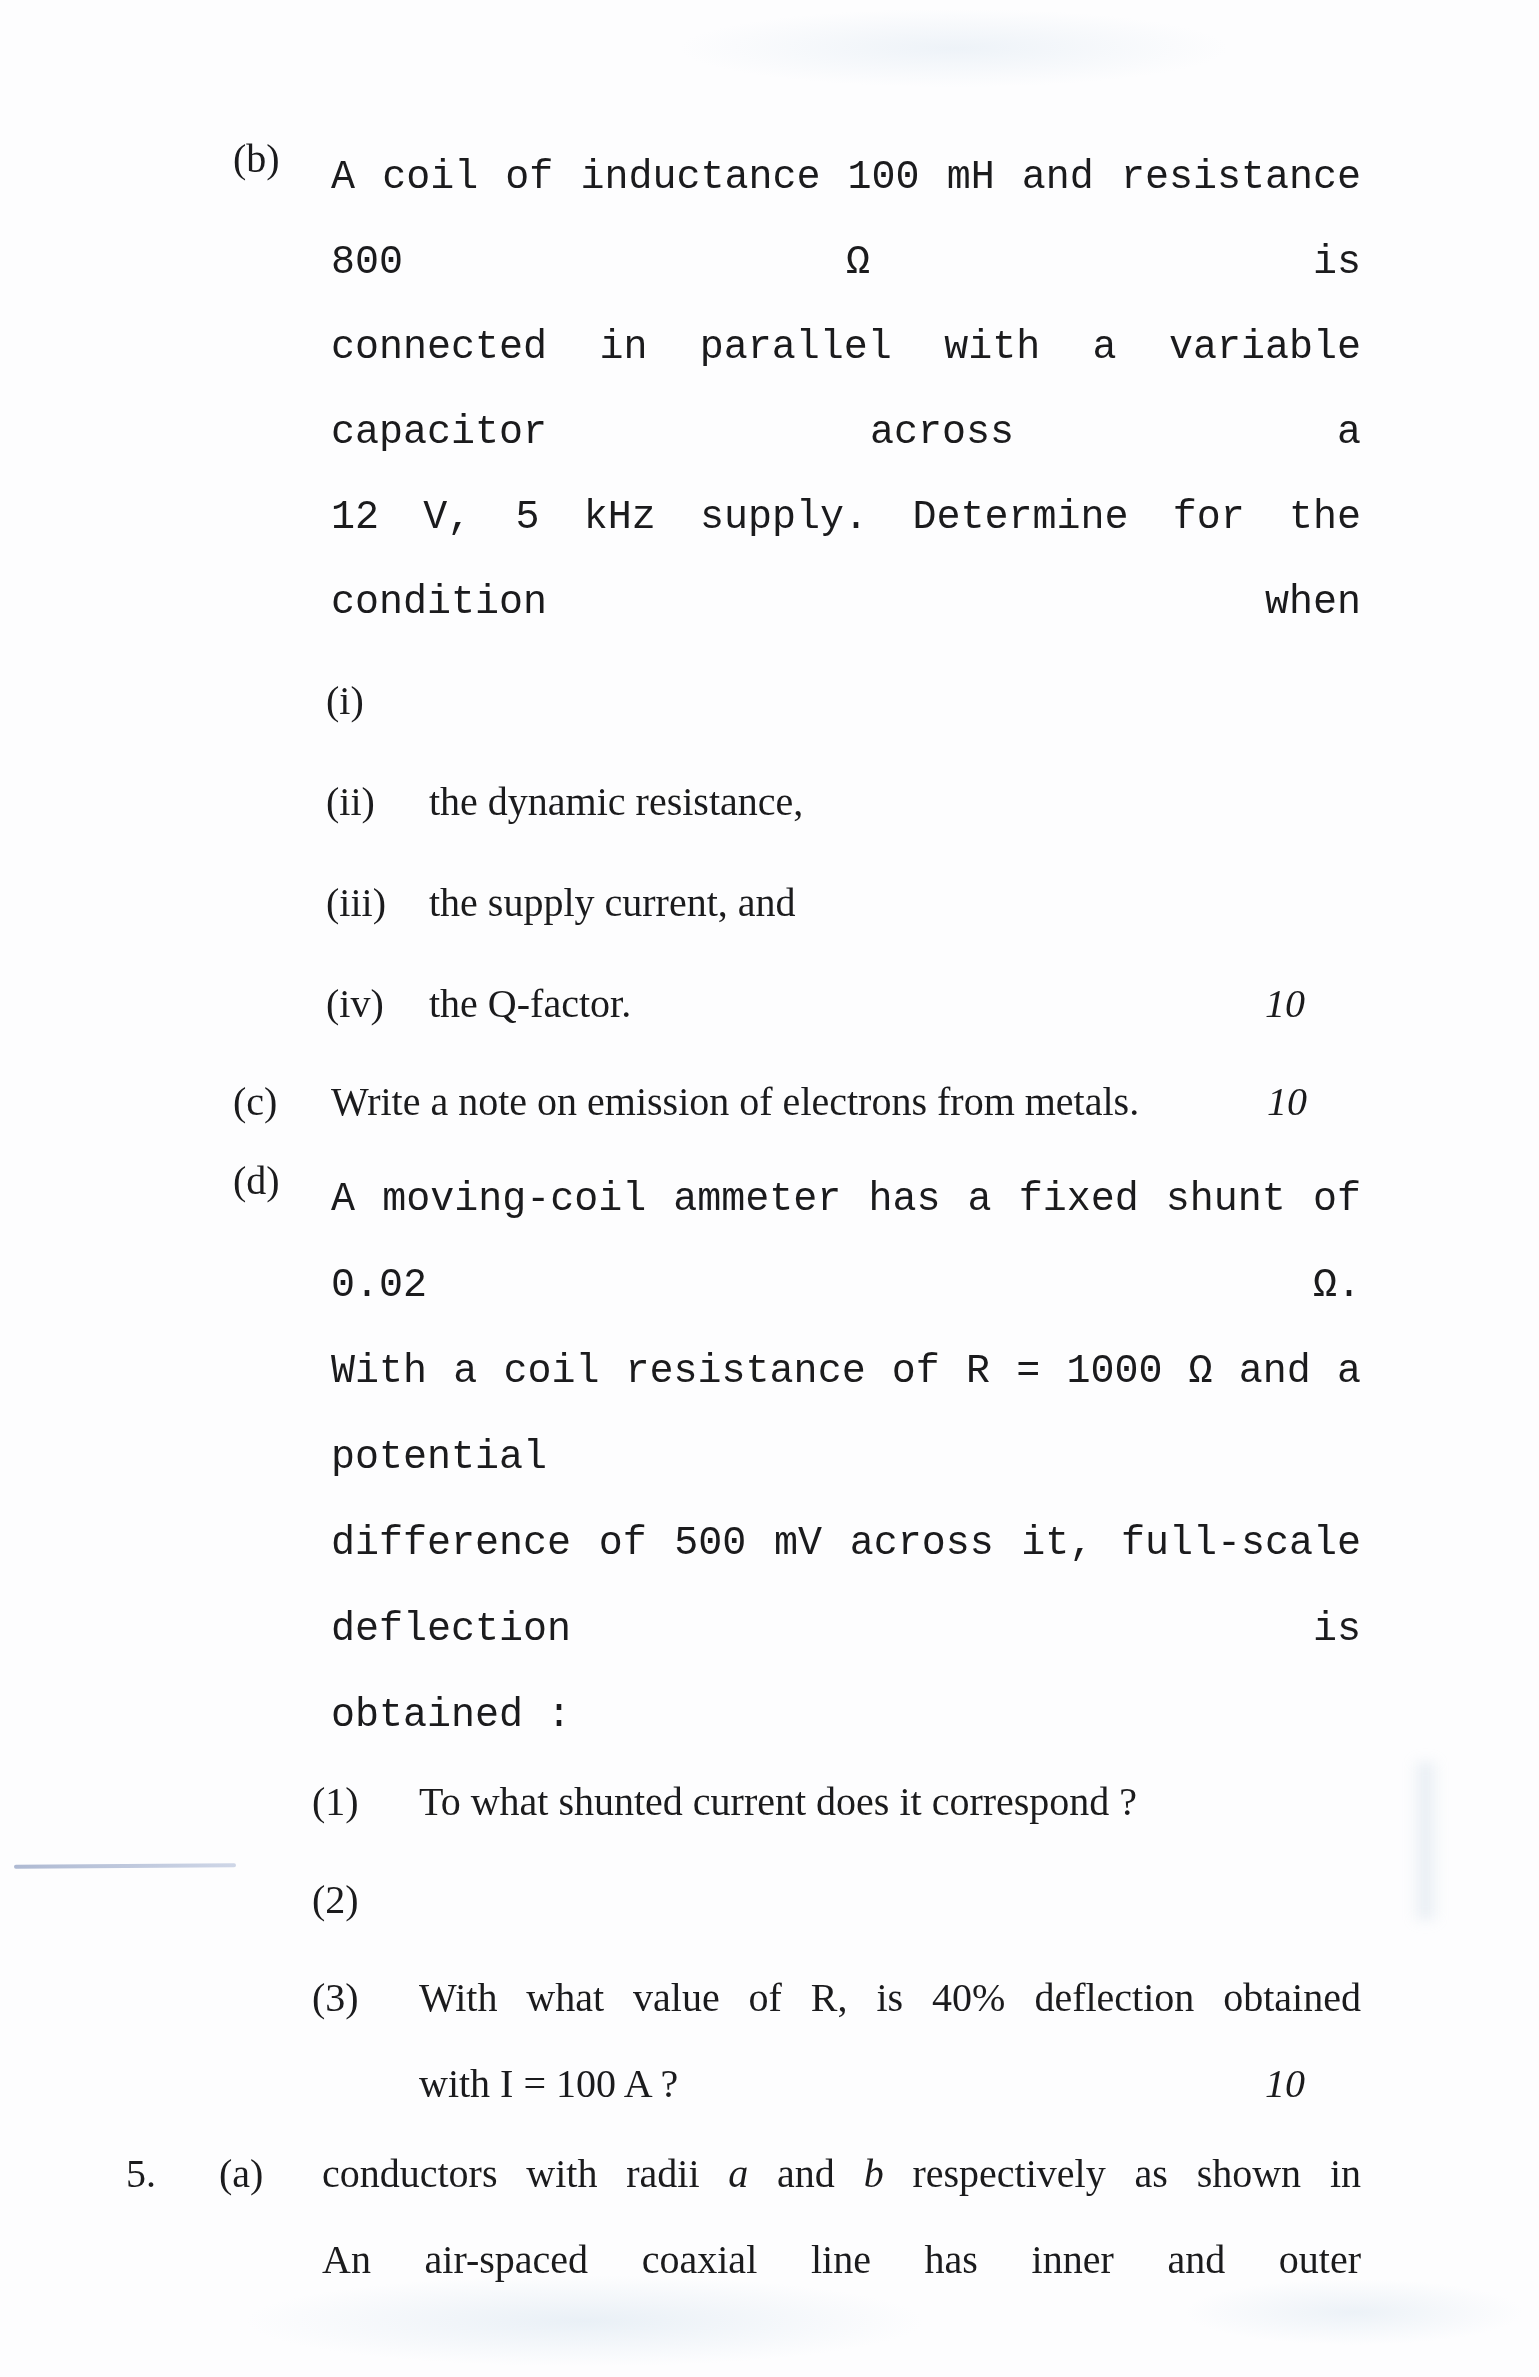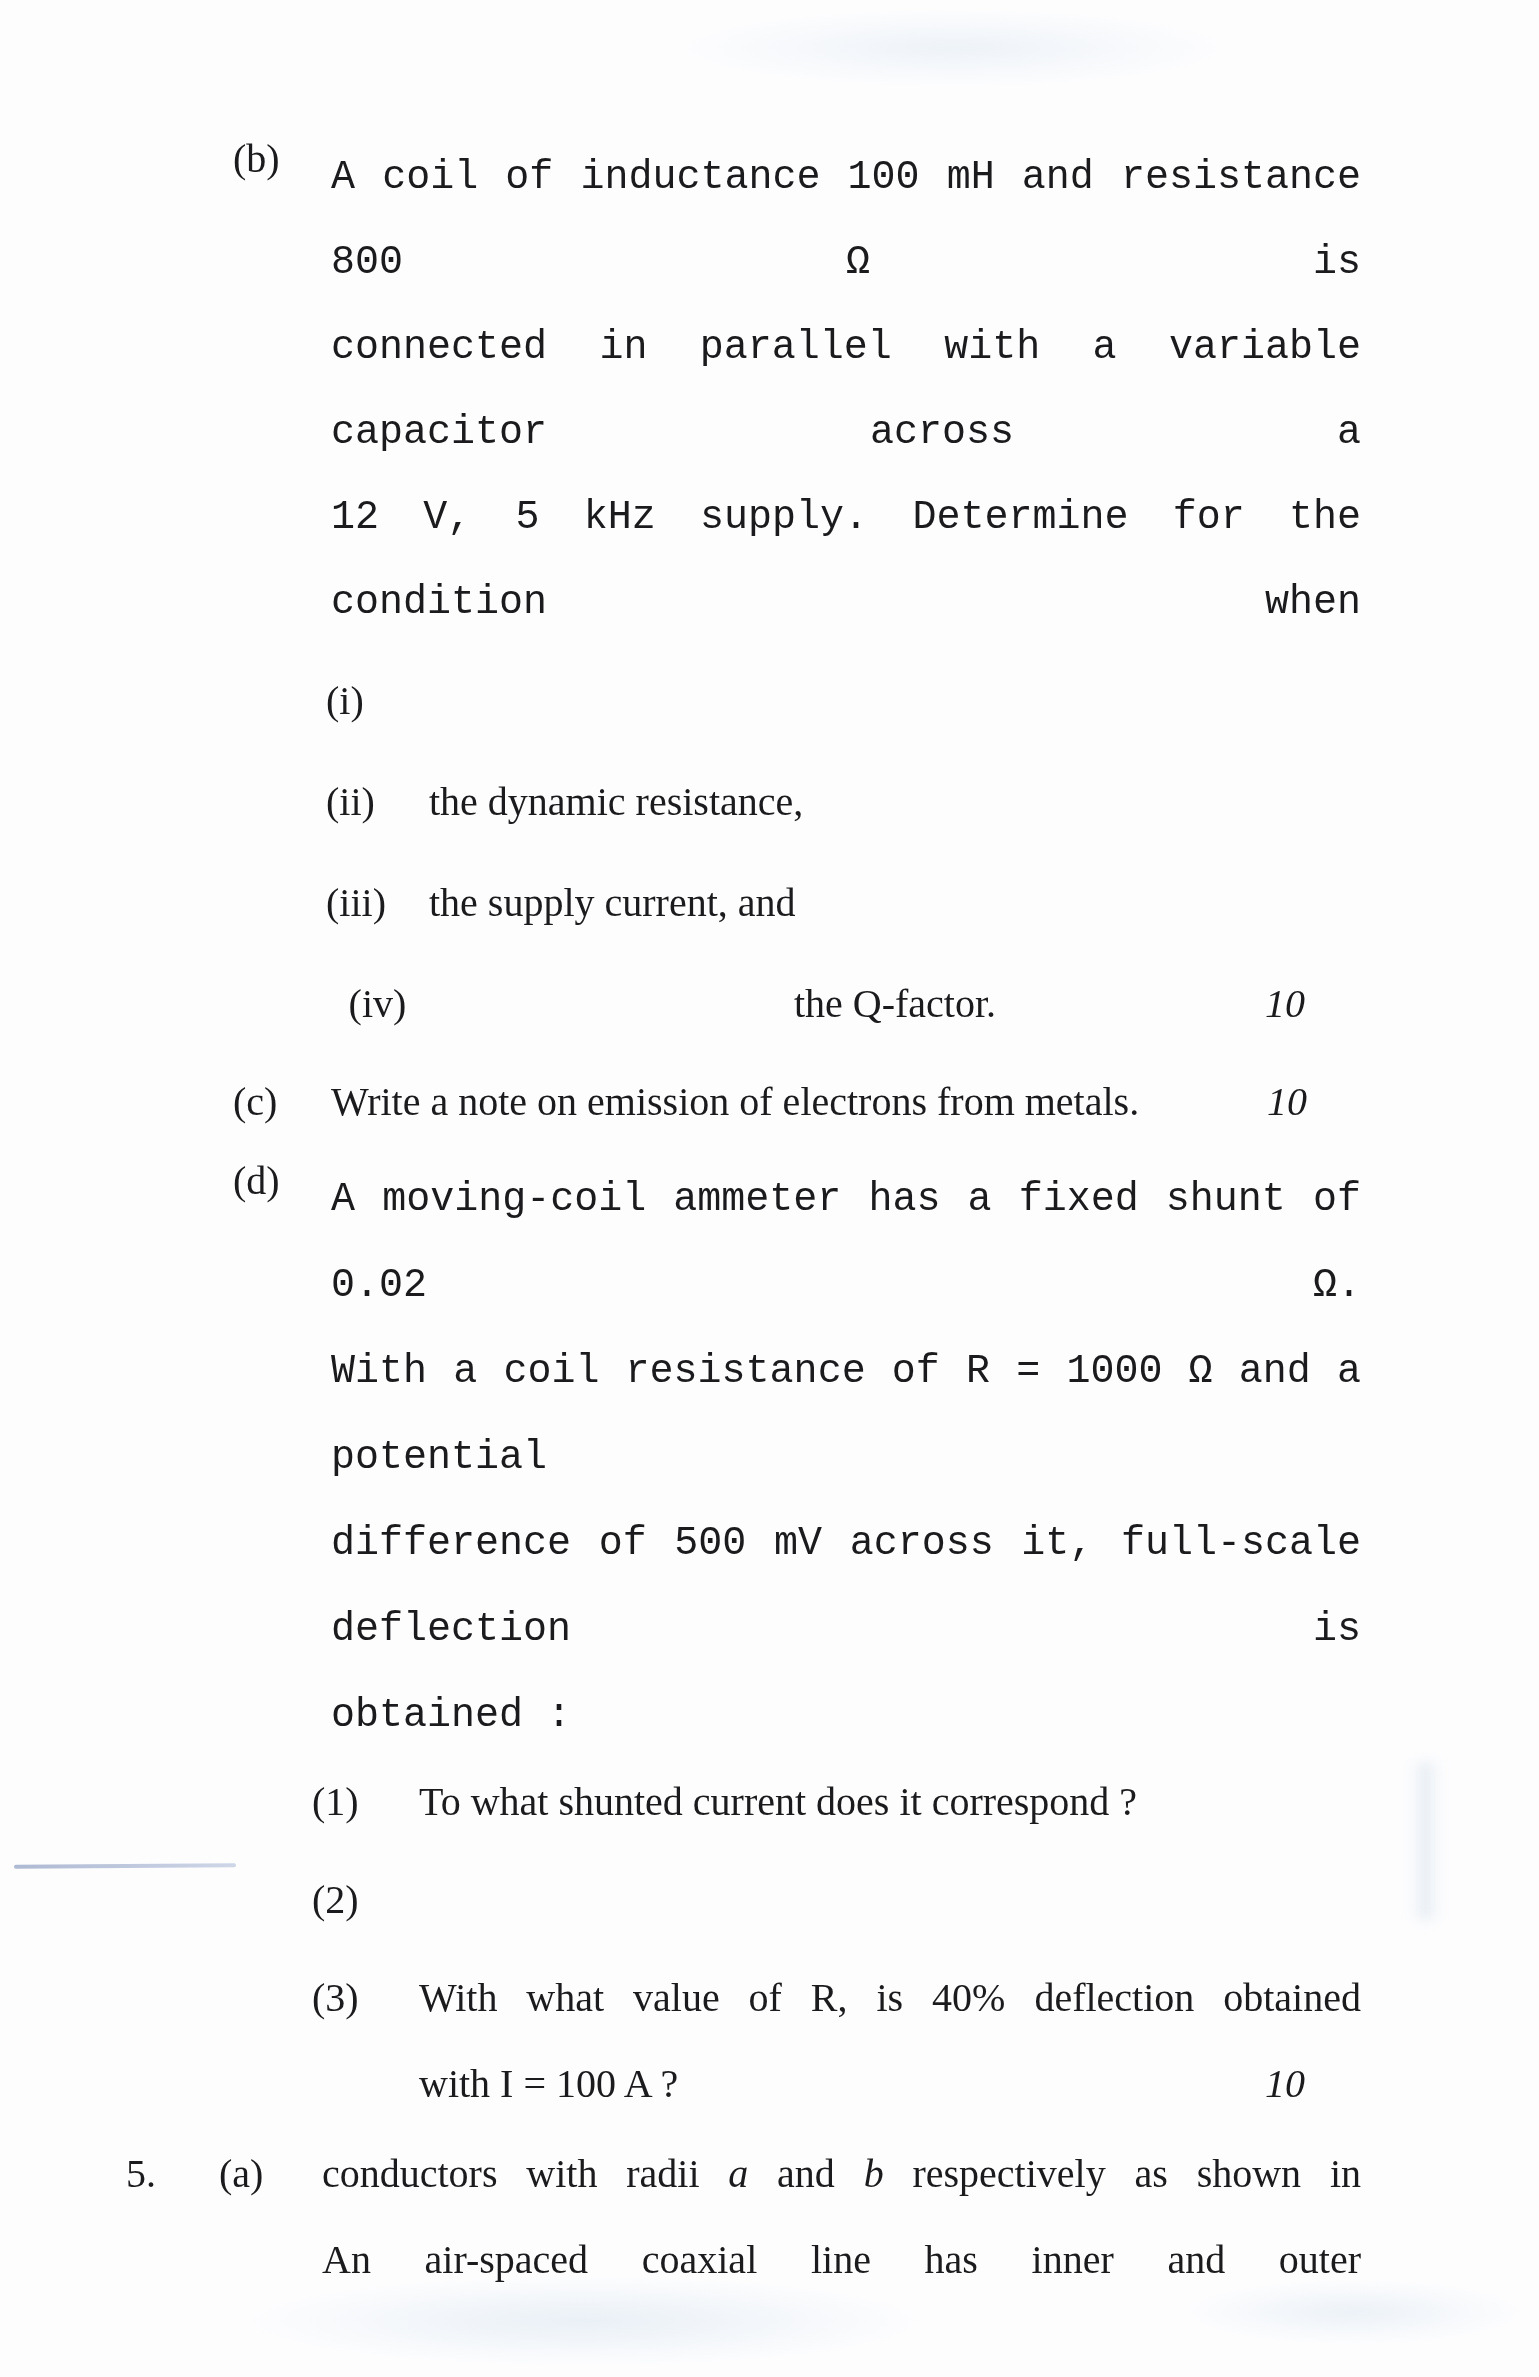--- a/index.html
+++ b/index.html
@@ -22,21 +22,21 @@
   }
   .row { display: flex; }
   .qlabel { flex: none; width: 98px; margin-left: 233px; }
   .qtext  { width: 1030px; }
   .qb .line, .qd .line { line-height: 85px; font-family: Liberation Mono, monospace; }
   .qd .line { line-height: 86px; }
   .j { text-align: justify; text-align-last: justify; }
 
   .sublist { margin-top: 28px; }
   .subrow { display: flex; line-height: 56px; margin-bottom: 45px; }
-  .subrow:last-child { margin-bottom: 0; text-align: center; }
+  .subrow:last-child { margin-bottom: 0; }
   .sublabel { flex: none; width: 103px; margin-left: 326px; }
   .subtext  { width: 932px; position: relative; }
 
   .crow { margin-top: 42px; line-height: 56px; }
   .crow .qtext { position: relative; }
 
   .qd { margin-top: 27px; }
 
   .numlist { margin-top: 0; }
   .numrow { display: flex; line-height: 86px; margin-bottom: 12px; }

